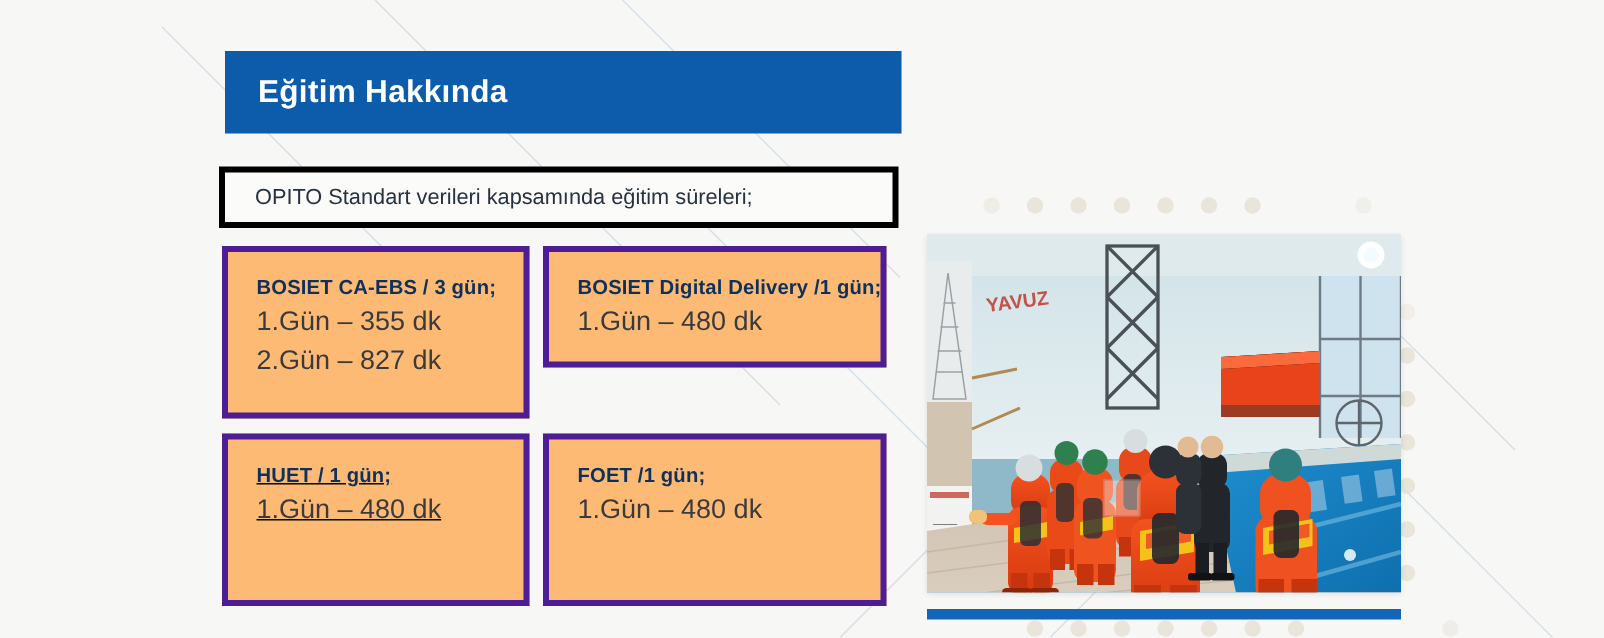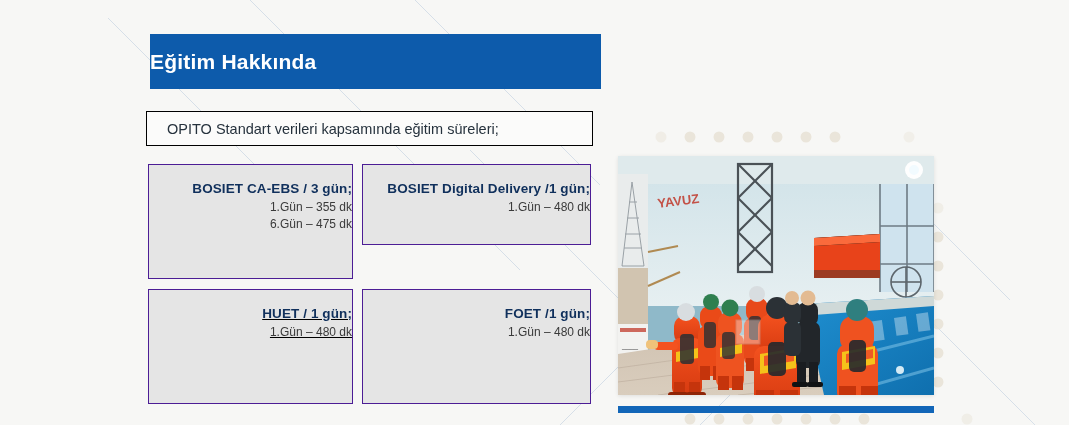--- a/index.html
+++ b/index.html
@@ -41,61 +41,61 @@
     height: 55px;
     background: #0d5bab;
     display: flex;
     align-items: center;
   }
   #section-header .title {
     color: #ffffff;
     font-size: 21px;
     font-weight: bold;
     letter-spacing: 0.2px;
+    padding-left: 22px;
   }
 
   
   #subtitle-box {
     position: absolute;
     left: 146px;
     top: 111px;
     width: 445px;
     height: 33px;
-    border: 1px solid #000000;
+    border: 4px solid #000000;
     background: #fbfbfa;
     display: flex;
     align-items: center;
   }
   #subtitle-box .subtitle {
     color: #26323d;
     font-size: 14.5px;
     padding-left: 20px;
     white-space: nowrap;
   }
 
   
   .course-card {
     position: absolute;
-    border: 1px solid #4c1d95;
-    background: #e5e5e5;
+    border: 4px solid #4c1d95;
+    background: #fdba74;
     box-sizing: border-box;
     padding: 16px 0 0 19px;
-    text-align: right;
   }
   .course-card .card-title {
     color: #10305c;
     font-size: 13.5px;
     font-weight: bold;
     letter-spacing: 0.1px;
     margin-bottom: 3px;
     white-space: nowrap;
   }
   .course-card .card-line {
     color: #3a3a3a;
-    font-size: 12px;
+    font-size: 18px;
     line-height: 1.42;
     white-space: nowrap;
   }
 
   #card-bosiet-caebs { left: 148px; top: 164px; width: 205px; height: 115px; }
   #card-bosiet-digital { left: 362px; top: 164px; width: 229px; height: 81px; }
   #card-huet { left: 148px; top: 289px; width: 205px; height: 115px; text-decoration: underline; }
   #card-foet { left: 362px; top: 289px; width: 229px; height: 115px; }
 
   
@@ -174,21 +174,21 @@
     <span class="title">Eğitim Hakkında</span>
   </div>
 
   <div id="subtitle-box">
     <span class="subtitle">OPITO Standart verileri kapsamında eğitim süreleri;</span>
   </div>
 
   <div class="course-card" id="card-bosiet-caebs">
     <div class="card-title">BOSIET CA-EBS / 3 gün;</div>
     <div class="card-line">1.Gün – 355 dk</div>
-    <div class="card-line">6.Gün – 475 dk</div>
+    <div class="card-line">2.Gün – 827 dk</div>
   </div>
 
   <div class="course-card" id="card-bosiet-digital">
     <div class="card-title">BOSIET Digital Delivery /1 gün;</div>
     <div class="card-line">1.Gün – 480 dk</div>
   </div>
 
   <div class="course-card" id="card-huet">
     <div class="card-title">HUET / 1 gün;</div>
     <div class="card-line">1.Gün – 480 dk</div>

